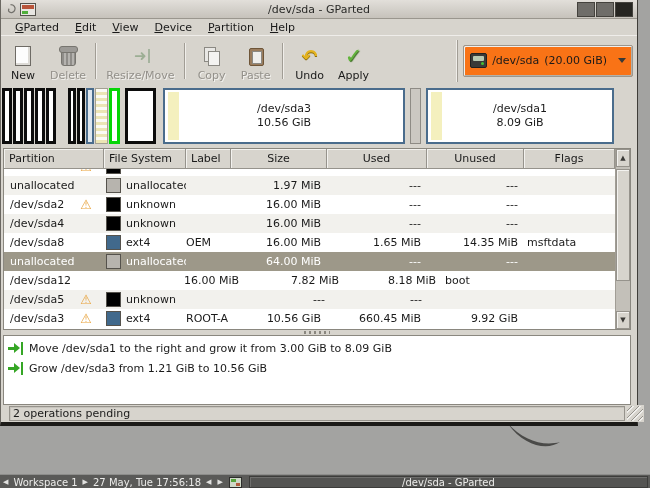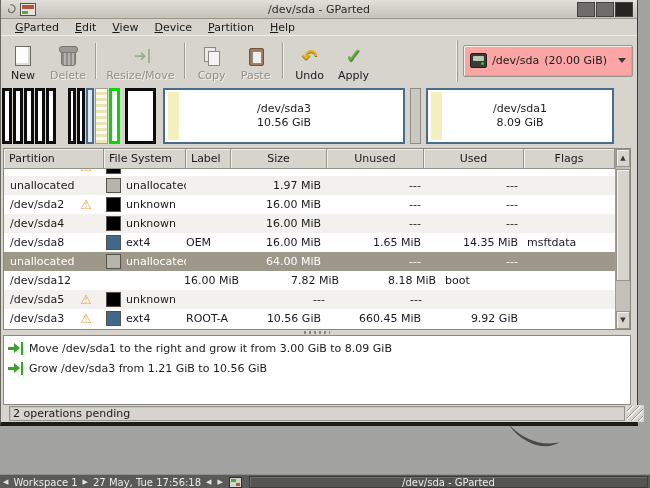--- a/index.html
+++ b/index.html
@@ -49,21 +49,21 @@
   .tb-icon.copy-icon::after{content:"";width:10px;height:13px;background:#f4f3f1;border:1px solid #8b8983;
        position:absolute;left:7px;top:6px;}
   .tb-icon.paste-icon::before{content:"";width:13px;height:16px;background:#9b7d5e;border:1px solid #6e5538;
        position:absolute;left:4px;top:3px;border-radius:2px;}
   .tb-icon.paste-icon::after{content:"";width:8px;height:11px;background:#efeeec;border:1px solid #8b8983;
        position:absolute;left:7px;top:6px;}
   .tb-icon.undo-icon::before{content:"↶";font-size:19px;font-weight:bold;color:#e5b31e;text-shadow:0 1px 0 #8a6d10;}
   .tb-icon.apply-icon::before{content:"✓";font-size:21px;font-weight:bold;color:#61b53a;text-shadow:1px 1px 1px #3c7121;}
   .device-area{margin-left:auto;margin-right:4px;height:42px;border-left:1px solid #a19d95;
                box-shadow:-1px 0 0 #f0eeea;display:flex;align-items:center;padding-left:5px;}
-  .device-combo{display:flex;align-items:center;gap:5px;height:30px;padding:0 6px;background:#fca5a5;
+  .device-combo{display:flex;align-items:center;gap:5px;height:30px;padding:0 6px;background:#f97316;
                 border:1px solid #9a968e;border-radius:2px;box-shadow:inset 1px 1px 0 #f0efec, inset -1px -1px 0 #b4b1a9;}
   .drive-icon{width:15px;height:13px;background:#3a3a38;border:1px solid #202020;border-radius:2px;position:relative;}
   .drive-icon::before{content:"";position:absolute;left:2px;top:2px;right:2px;height:5px;background:#b9c9b2;border-radius:1px;}
   .drive-icon::after{content:"";position:absolute;right:2px;bottom:2px;width:3px;height:3px;background:#44c232;border-radius:50%;}
   .combo-arrow{width:0;height:0;border-left:4px solid transparent;border-right:4px solid transparent;
                border-top:5px solid #3a3936;margin-left:6px;}
   
   .diskbar{position:absolute;left:0;top:84px;right:0;height:64px;background:#d7d4cd;
            display:flex;align-items:center;padding-left:1px;}
   .seg{height:56px;box-sizing:border-box;margin-right:1px;flex:0 0 auto;}
@@ -317,22 +317,22 @@
       </div>
 
     <div class="treeview">
       <div class="tv-left">
         <div class="tv-header">
 
         <div class="th" style="width: 100px;">Partition</div>
             <div class="th" style="width: 82px;">File System</div>
             <div class="th" style="width: 45px;">Label</div>
             <div class="th center" style="width: 96px;">Size</div>
+            <div class="th center" style="width: 100px;">Used</div>
             <div class="th center" style="width: 97px;">Unused</div>
-            <div class="th center" style="width: 100px;">Used</div>
             <div class="th center" style="width: 91px;">Flags</div>
           </div>
         <div class="rows">
 
             <div class="row clipped">
               <div class="cell c-partition" style="width: 100px;">
                 <span></span>
                 <span class="warning-icon">⚠</span>
               </div>
               <div class="cell c-fs" style="width: 82px;">

